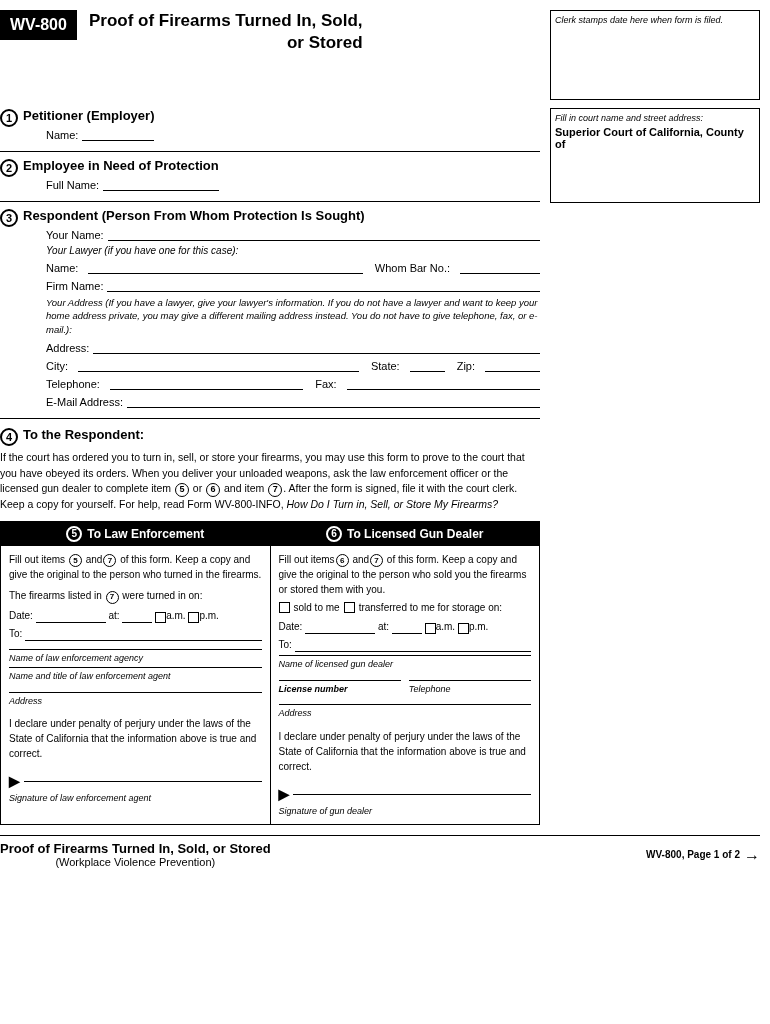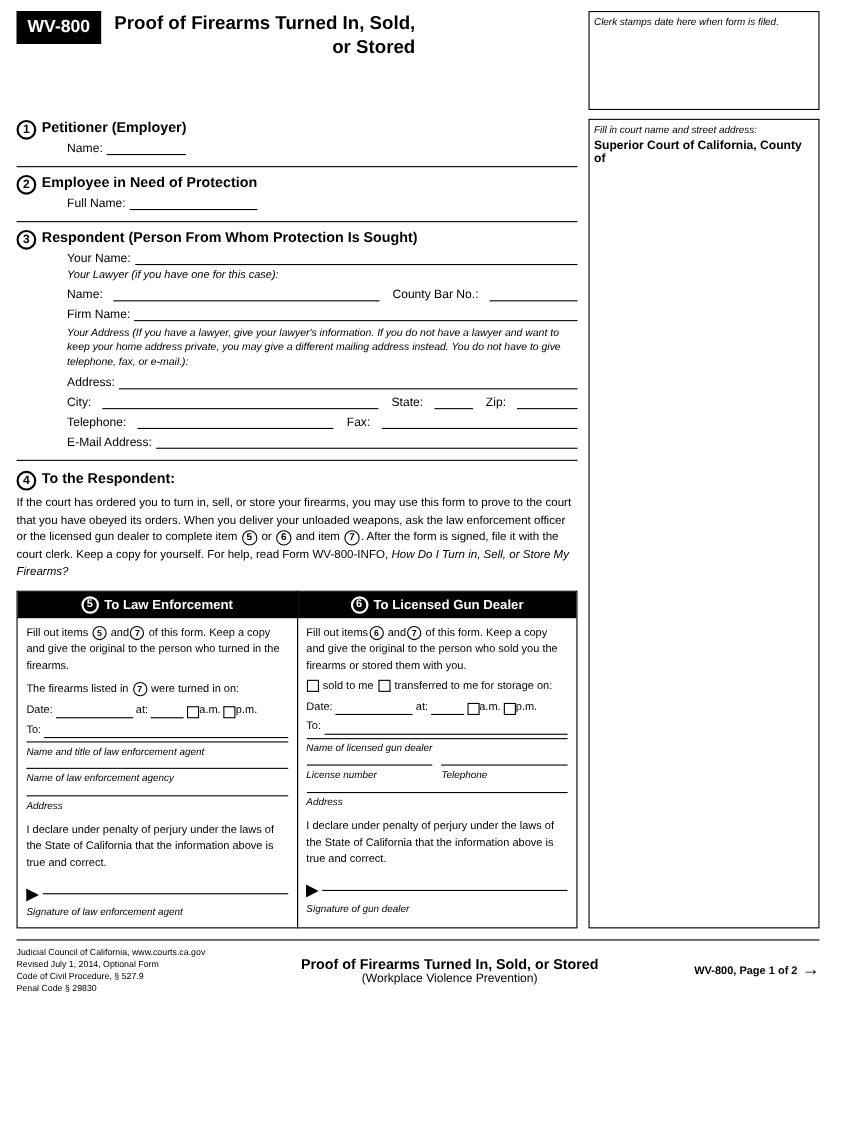--- a/index.html
+++ b/index.html
@@ -7,21 +7,21 @@
       width: 770px;
       min-height: 1024px;
       background: #fff;
       font-family: Arial, Helvetica, sans-serif;
       font-size: 11px;
       color: #000;
     }
     .page {
       width: 760px;
       min-height: 1024px;
-      padding: 10px 15px;
+      padding: 10px 0;
       position: relative;
     }
     
     .header {
       display: flex;
       align-items: flex-start;
       margin-bottom: 8px;
     }
     .form-number-box {
       background: #000;
@@ -58,20 +58,21 @@
       display: flex;
       gap: 10px;
     }
     .left-col {
       flex: 1;
     }
     .right-col {
       width: 210px;
       flex-shrink: 0;
       display: flex;
+      flex-direction: column;
       gap: 8px;
     }
     
     .section {
       display: flex;
       align-items: flex-start;
       margin-bottom: 6px;
     }
     .circle-num {
       display: inline-flex;
@@ -342,21 +343,21 @@
         <div style="flex:1;">
           <div class="section-title">Respondent (Person From Whom Protection Is Sought)</div>
           <div class="field-row">
             <span class="field-label">Your Name:</span>
             <div class="field-line"></div>
           </div>
           <div class="italic-text">Your Lawyer (if you have one for this case):</div>
           <div class="field-row" style="gap:6px;">
             <span class="field-label">Name:</span>
             <div class="field-line"></div>
-            <span class="field-label" style="margin-left:6px;">County Bar No.:</span>
+            <span class="field-label" style="margin-left:6px;">Whom Bar No.:</span>
             <div class="field-line-short"></div>
           </div>
           <div class="field-row">
             <span class="field-label">Firm Name:</span>
             <div class="field-line"></div>
           </div>
           <div class="address-block">Your Address (If you have a lawyer, give your lawyer's information. If you do not have a lawyer and want to keep your home address private, you may give a different mailing address instead. You do not have to give telephone, fax, or e-mail.):</div>
           <div class="field-row">
             <span class="field-label">Address:</span>
             <div class="field-line"></div>
@@ -416,27 +417,27 @@
               &nbsp;
               <div class="checkbox"></div>
               <span>a.m.</span>&nbsp;
               <div class="checkbox"></div>
               <span>p.m.</span>
             </div>
             <div class="box-field-row">
               <span>To:</span>&nbsp;
               <div class="box-field-line"></div>
             </div>
+            <div style="margin-top:8px;">
+              <div class="sig-line" style="margin-top:2px;"></div>
+              <div class="italic-small">Name of law enforcement agency</div>
+            </div>
             <div>
               <div class="sig-line" style="margin-top:2px;"></div>
               <div class="italic-small">Name and title of law enforcement agent</div>
-            </div>
-            <div style="margin-top:8px;">
-              <div class="sig-line" style="margin-top:2px;"></div>
-              <div class="italic-small">Name of law enforcement agency</div>
             </div>
             <div style="margin-top:8px;">
               <div class="sig-line" style="margin-top:2px;"></div>
               <div class="italic-small">Address</div>
             </div>
             <div style="margin-top:8px;">I declare under penalty of perjury under the laws of the State of California that the information above is true and correct.</div>
             <div style="margin-top:10px; display:flex; align-items:center; gap:4px;">
               <span class="arrow-symbol">▶</span>
               <div style="flex:1; border-bottom:1px solid #000;"></div>
             </div>
@@ -472,21 +473,21 @@
             </div>
             <div class="box-field-row">
               <span>To:</span>&nbsp;
               <div class="box-field-line"></div>
             </div>
             <div>
               <div class="sig-line" style="margin-top:2px;"></div>
               <div class="italic-small">Name of licensed gun dealer</div>
             </div>
             <div style="margin-top:6px; display:flex; gap:8px;">
-              <div style="flex:1;">
+              <div style="flex:1;font-weight:bold;">
                 <div class="sig-line" style="margin-top:2px;"></div>
                 <div class="italic-small">License number</div>
               </div>
               <div style="flex:1;">
                 <div class="sig-line" style="margin-top:2px;"></div>
                 <div class="italic-small">Telephone</div>
               </div>
             </div>
             <div style="margin-top:8px;">
               <div class="sig-line" style="margin-top:2px;"></div>
@@ -505,26 +506,20 @@
 
     <div class="right-col">
       <div class="clerk-box" style="min-height:95px; margin-top:0;">
         <div class="court-box-label">Fill in court name and street address:</div>
         <div class="court-box-content">Superior Court of California, County of</div>
       </div>
     </div>
   </div>
 
   <div class="footer">
-    <div class="footer-left">
-      <div>Judicial Council of California, www.courts.ca.gov</div>
-      <div>Revised July 1, 2014, Optional Form</div>
-      <div>Code of Civil Procedure, § 527.9</div>
-      <div>Penal Code § 29830</div>
-    </div>
     <div>
       <div class="footer-center">Proof of Firearms Turned In, Sold, or Stored</div>
       <div class="footer-center-sub">(Workplace Violence Prevention)</div>
     </div>
     <div class="footer-right">
       <span>WV-800, Page 1 of 2</span>
       <span style="font-size:16px;">→</span>
     </div>
   </div>
 </div>

